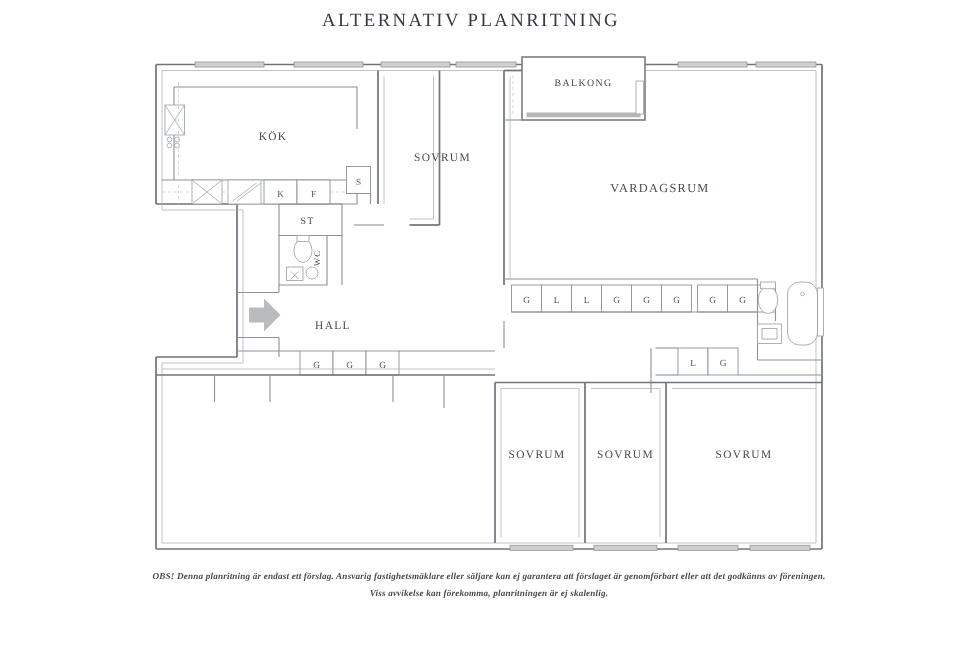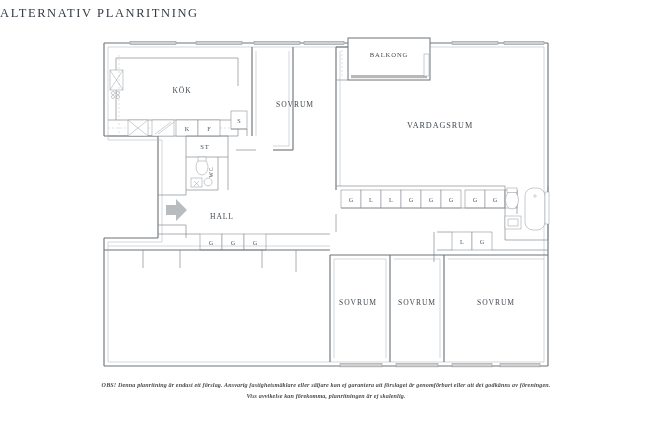--- a/index.html
+++ b/index.html
@@ -6,21 +6,21 @@
   body{
     width:652px;height:435px;
     background:#ffffff;
     font-family:"Liberation Serif", serif;
     color:#3a3a3a;
     overflow:hidden;
     position:relative;
   }
   #plan-title{
     position:absolute;left:0;top:6px;width:628px;
-    text-align:left;
+    text-align:center;
     font-size:12.5px;
     letter-spacing:1.6px;
     color:#333b45;
   }
   #floorplan-svg{position:absolute;left:0;top:0;}
   #disclaimer{
     position:absolute;left:96px;top:380px;width:460px;
     text-align:center;
     font-size:6.1px;
     line-height:10.5px;

